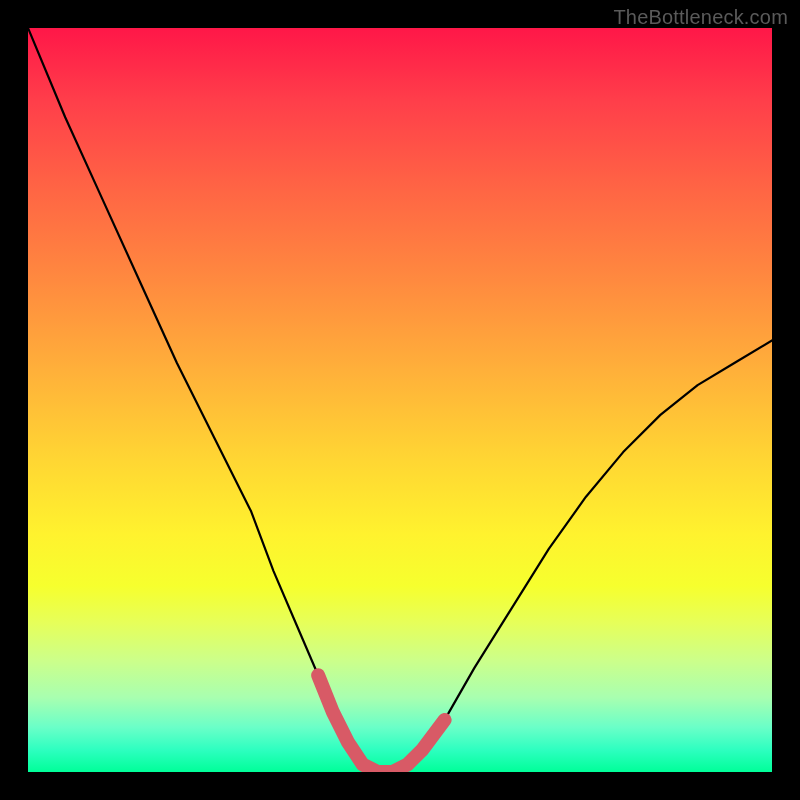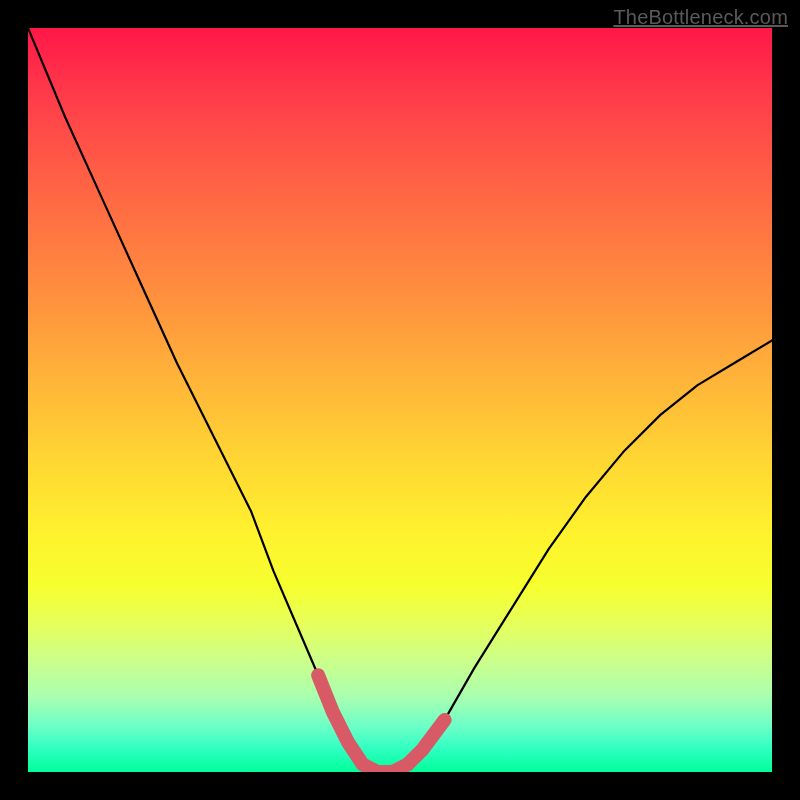--- a/index.html
+++ b/index.html
@@ -37,21 +37,20 @@
   }
   .watermark {
     position: absolute;
     top: 6px;
     right: 12px;
     font-size: 20px;
     color: #5a5a5a;
     font-weight: 500;
     letter-spacing: 0.2px;
     z-index: 5;
-    text-decoration: underline;
   }
   svg.plot {
     position: absolute;
     left: 0;
     top: 0;
     width: 744px;
     height: 744px;
   }
 </style>
 </head>

